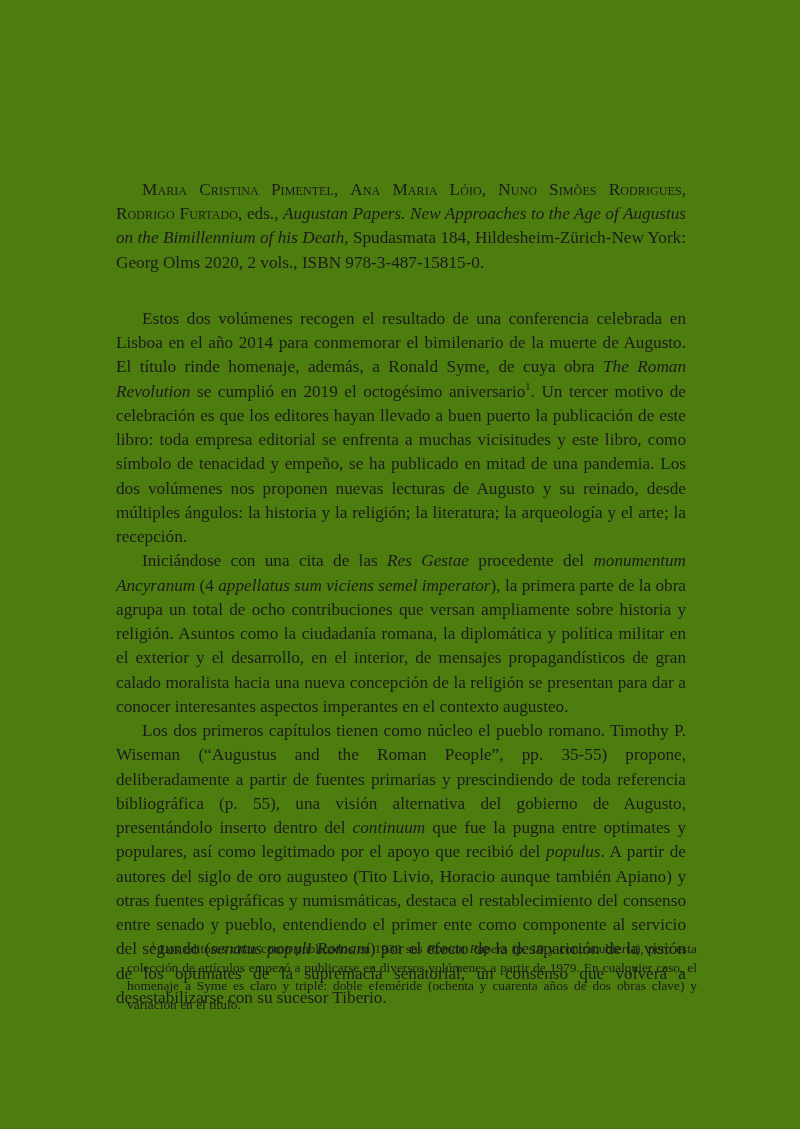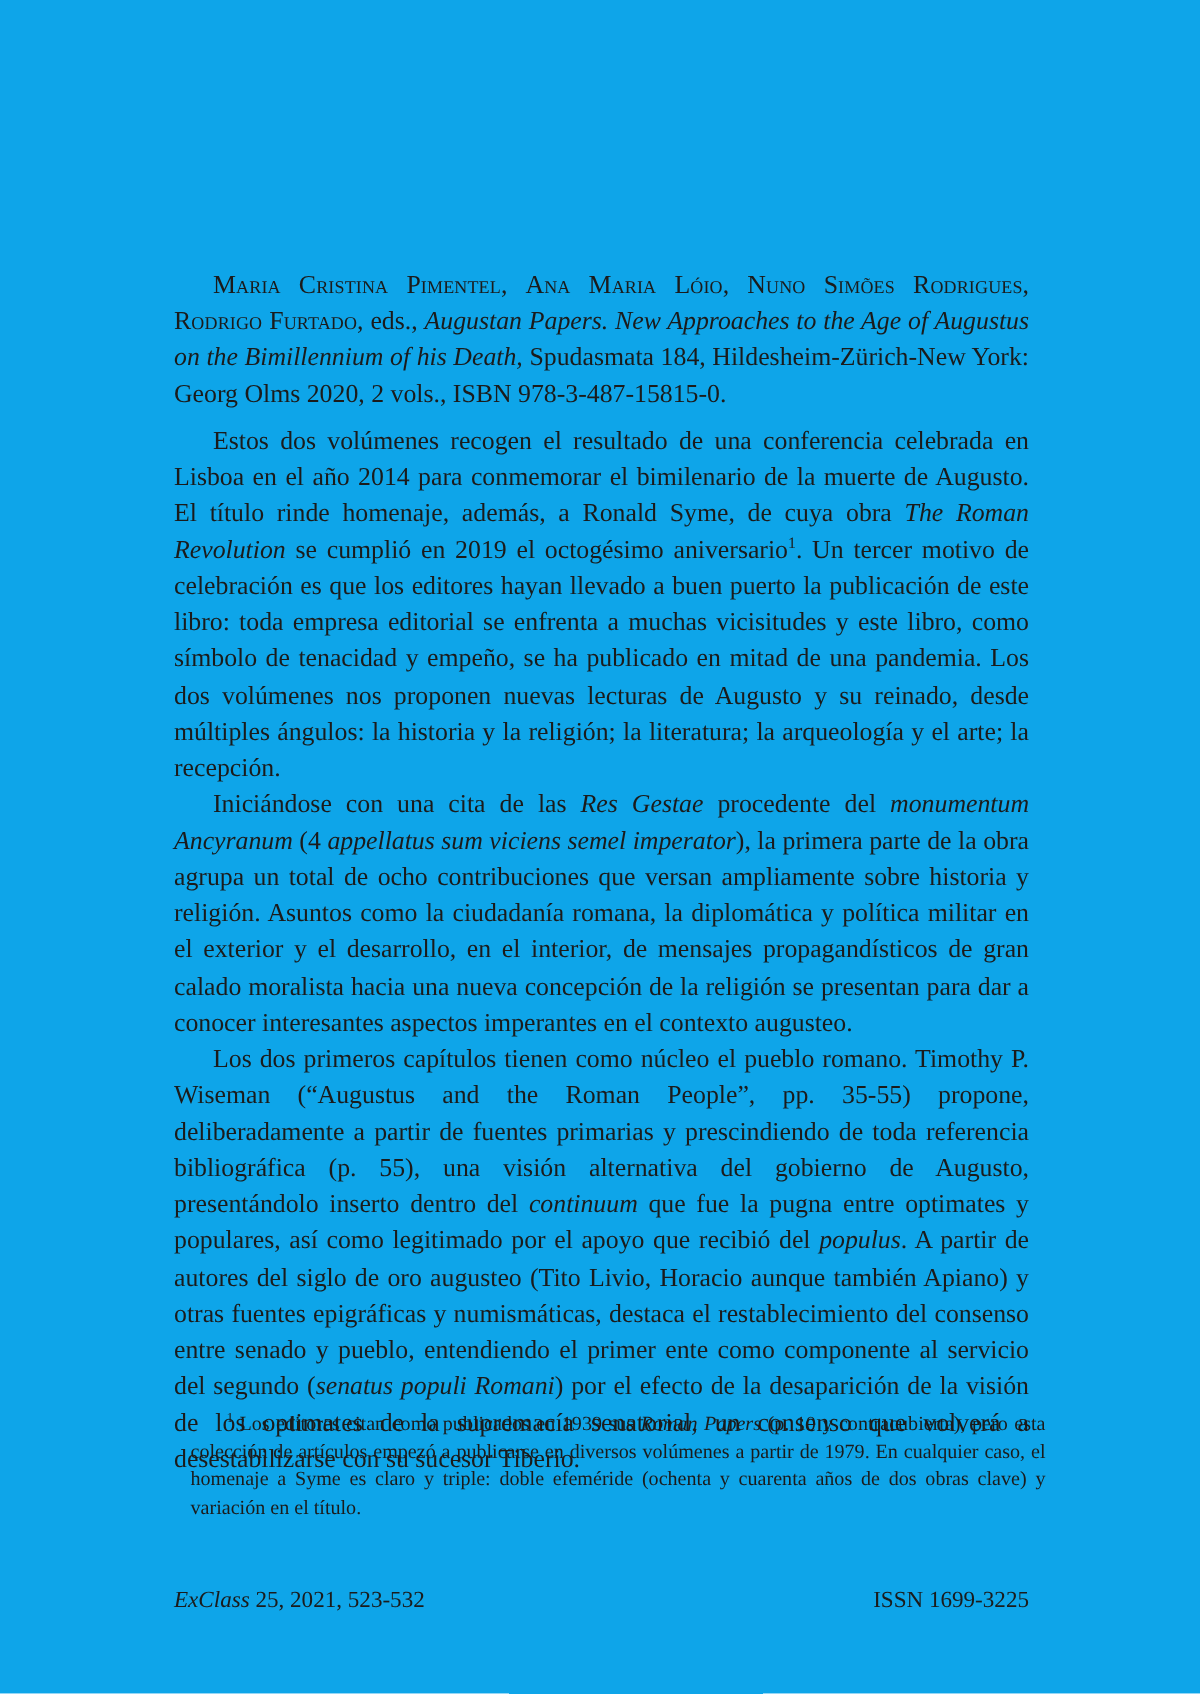--- a/index.html
+++ b/index.html
@@ -10,21 +10,21 @@
   }
   body {
     font-family: "Liberation Serif", "DejaVu Serif", serif;
     color: #1b1b1b;
     -webkit-font-smoothing: antialiased;
   }
   .page {
     position: relative;
     width: 800px;
     height: 1129px;
-    background: #0ea5e9;
+    background: #4d7c0f;
     overflow: hidden;
     box-sizing: border-box;
   }
   .content {
     position: absolute;
     left: 116px;
     top: 178px;
     width: 570px;
   }
 
@@ -45,21 +45,21 @@
 
   
   .body-par {
     font-size: 17.2px;
     line-height: 24.25px;
     text-align: justify;
     text-indent: 26px;
     margin: 0;
     hyphens: none;
   }
-  .par-gap { margin-top: 7px; }
+  .par-gap { margin-top: 32px; }
 
   sup.fnref {
     font-size: 10.5px;
     vertical-align: super;
     line-height: 0;
   }
 
   
   .footnotes {
     position: absolute;
@@ -108,18 +108,14 @@
     <p class="body-par par-gap">Estos dos volúmenes recogen el resultado de una conferencia celebrada en Lisboa en el año 2014 para conmemorar el bimilenario de la muerte de Augusto. El título rinde homenaje, además, a Ronald Syme, de cuya obra <span class="it">The Roman Revolution</span> se cumplió en 2019 el octogésimo aniversario<sup class="fnref">1</sup>. Un tercer motivo de celebración es que los editores hayan llevado a buen puerto la publicación de este libro: toda empresa editorial se enfrenta a muchas vicisitudes y este libro, como símbolo de tenacidad y empeño, se ha publicado en mitad de una pandemia. Los dos volúmenes nos proponen nuevas lecturas de Augusto y su reinado, desde múltiples ángulos: la historia y la religión; la literatura; la arqueología y el arte; la recepción.</p>
     <p class="body-par">Iniciándose con una cita de las <span class="it">Res Gestae</span> procedente del <span class="it">monumentum Ancyranum</span> (4 <span class="it">appellatus sum viciens semel imperator</span>), la primera parte de la obra agrupa un total de ocho contribuciones que versan ampliamente sobre historia y religión. Asuntos como la ciudadanía romana, la diplomática y política militar en el exterior y el desarrollo, en el interior, de mensajes propagandísticos de gran calado moralista hacia una nueva concepción de la religión se presentan para dar a conocer interesantes aspectos imperantes en el contexto augusteo.</p>
     <p class="body-par">Los dos primeros capítulos tienen como núcleo el pueblo romano. Timothy P. Wiseman (“Augustus and the Roman People”, pp. 35-55) propone, deliberadamente a partir de fuentes primarias y prescindiendo de toda referencia bibliográfica (p. 55), una visión alternativa del gobierno de Augusto, presentándolo inserto dentro del <span class="it">continuum</span> que fue la pugna entre optimates y populares, así como legitimado por el apoyo que recibió del <span class="it">populus</span>. A partir de autores del siglo de oro augusteo (Tito Livio, Horacio aunque también Apiano) y otras fuentes epigráficas y numismáticas, destaca el restablecimiento del consenso entre senado y pueblo, entendiendo el primer ente como componente al servicio del segundo (<span class="it">senatus populi Romani</span>) por el efecto de la desaparición de la visión de los optimates de la supremacía senatorial, un consenso que volverá a desestabilizarse con su sucesor Tiberio.</p>
 
   </div>
 
   <div class="footnotes">
     <p class="footnote"><sup>1</sup><span>Los editores citan como publicados en 1939 sus <span class="it">Roman Papers</span> (p. 10 y contracubierta), pero esta colección de artículos empezó a publicarse en diversos volúmenes a partir de 1979. En cualquier caso, el homenaje a Syme es claro y triple: doble efeméride (ochenta y cuarenta años de dos obras clave) y variación en el título.</span></p>
   </div>
 
-  <div class="footer">
-    <div class="left"><span class="it">ExClass</span><span> 25, 2021, 523-532</span></div>
-    <div class="right">ISSN 1699-3225</div>
-  </div>
 
 </div>
 
 </body></html>

